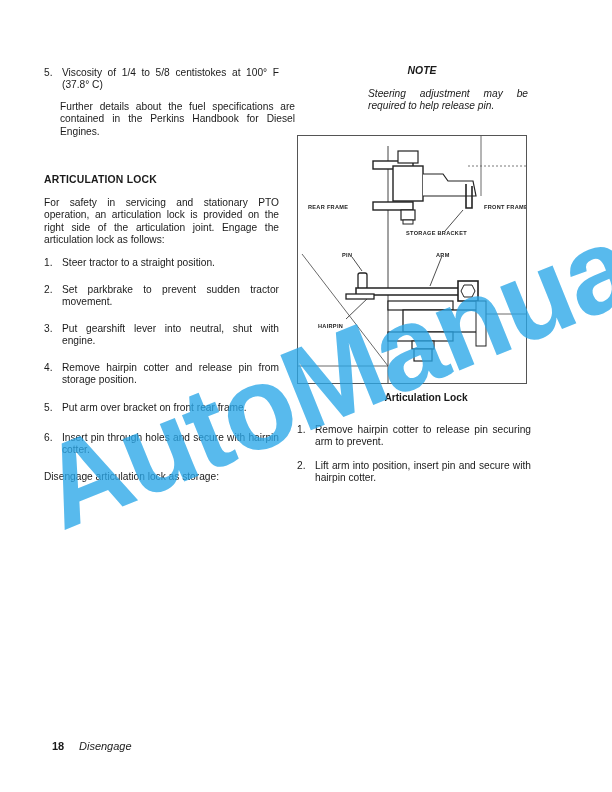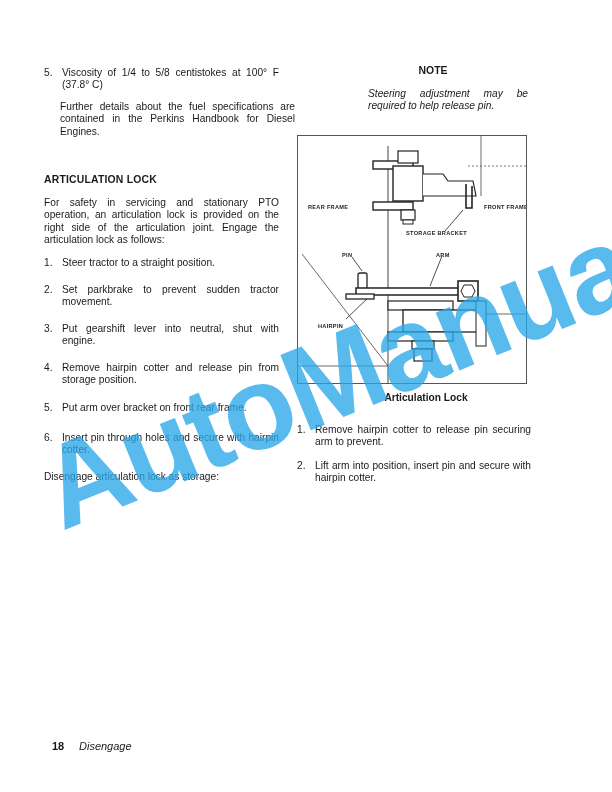--- a/index.html
+++ b/index.html
@@ -71,21 +71,21 @@
 </div>
 <div class="abs body-text" style="left:44px; top:432px; width:235px;">
   <div class="item">
       <span class="num">6.</span>
       <span class="txt">Insert pin through holes and secure with hairpin cotter.</span>
     </div>
 </div>
 
 <div class="abs body-text" style="left:44px; top:471px; width:235px;">Disengage articulation lock as storage:</div>
 
-<div class="abs note-title" style="left:315px; top:65px; width:236px;">NOTE</div>
+<div class="abs note-title" style="left:304px; top:65px; width:236px;font-style:italic;">NOTE</div>
 <div class="abs note-text" style="left:336px; top:88px; width:160px;">Steering adjustment may be required to help release pin.</div>
 
 <div class="abs figure" style="left:297px; top:135px; width:228px; height:247px;">
   <svg width="228" height="247" viewBox="0 0 228 247">
 
     <line x1="90" y1="10" x2="90" y2="247" stroke="#444" stroke-width="1"></line>
     <line x1="183" y1="0" x2="183" y2="60" stroke="#444" stroke-width="0.8"></line>
     <line x1="170" y1="30" x2="228" y2="30" stroke="#555" stroke-width="0.8" stroke-dasharray="2 2"></line>
 
     <rect x="75" y="25" width="40" height="8" fill="#fff" stroke="#222" stroke-width="1.4"></rect>

